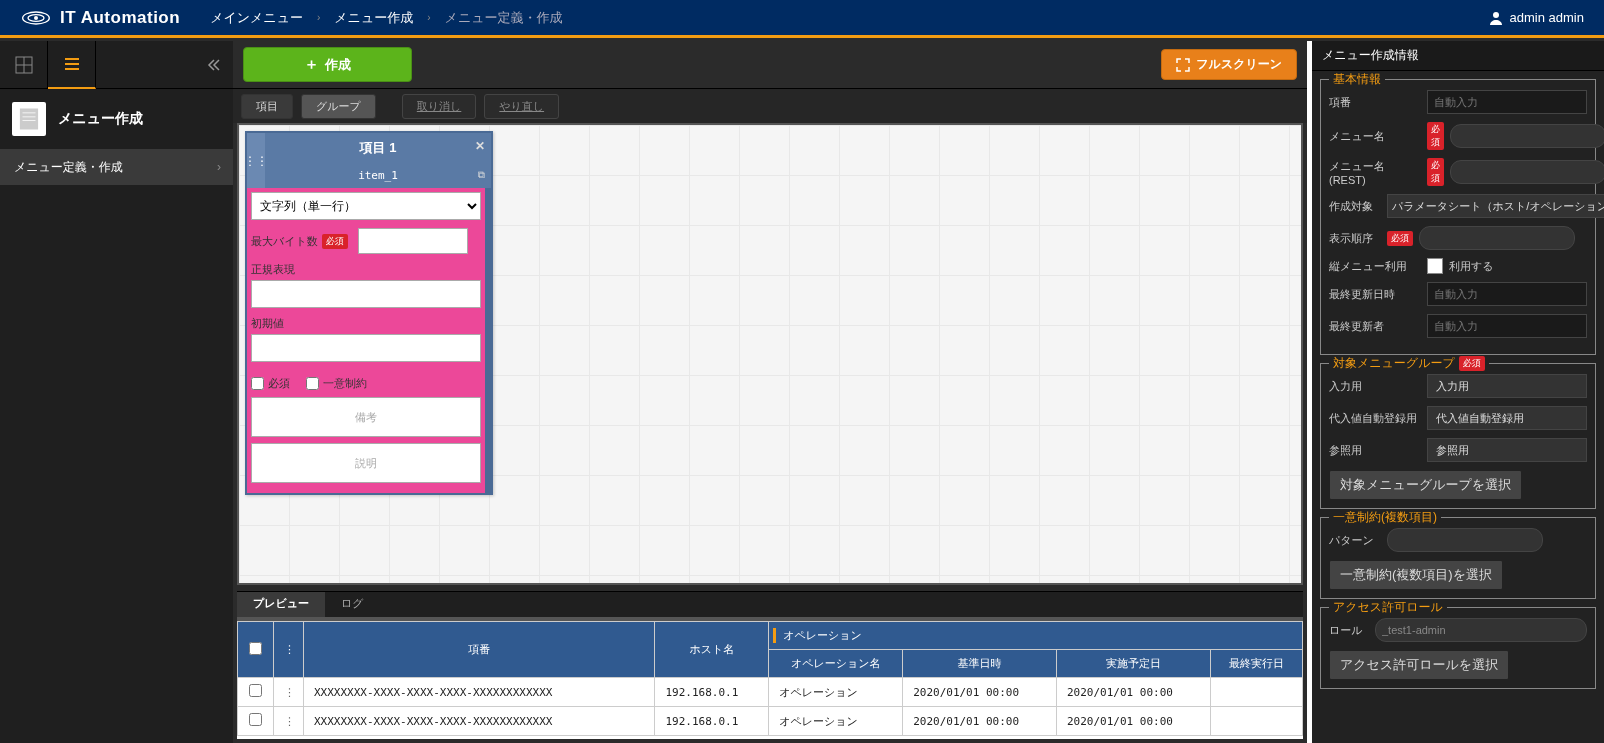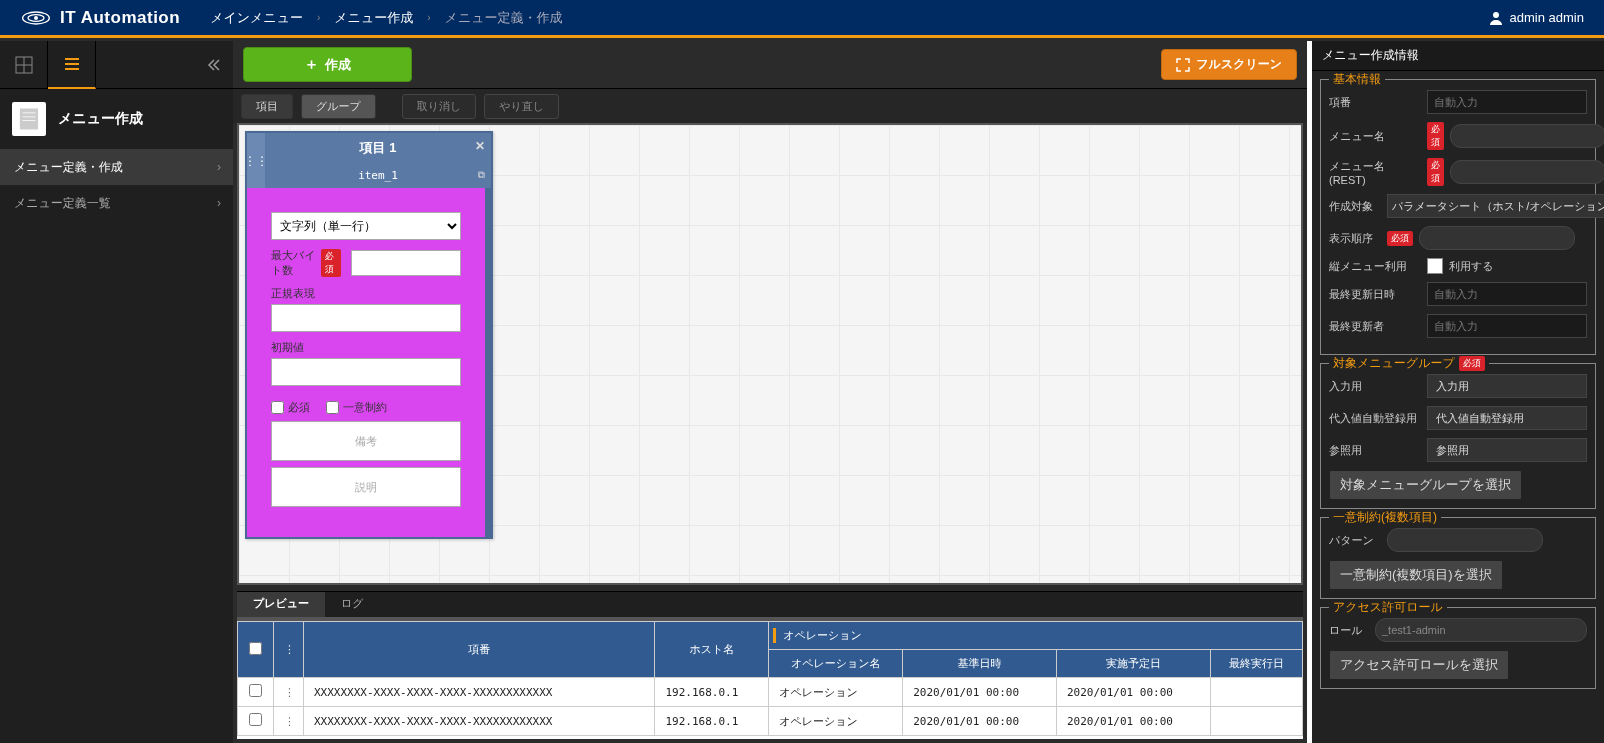--- a/index.html
+++ b/index.html
@@ -38,33 +38,33 @@
 
 
 .action-bar { height: 48px; display: flex; align-items: center; padding: 0 10px; gap: 10px; border-bottom: 1px solid #000; }
 .btn-primary { background: #5cb41b; color: #fff; border: 1px solid #4a9015; border-radius: 4px; padding: 7px 60px; font-size: 13px; font-weight: bold; cursor: pointer; display: flex; align-items: center; gap: 6px; }
 .btn-fullscreen { background: #e8801a; color: #fff; border: 1px solid #c46b10; border-radius: 4px; padding: 6px 14px; font-size: 12px; font-weight: bold; cursor: pointer; margin-left: auto; display: flex; align-items: center; gap: 6px; }
 
 
 .tool-bar { height: 34px; display: flex; align-items: center; padding: 4px 8px; gap: 8px; background:#262626; }
 .tool-btn { background: #555; color: #ddd; border: 1px solid #333; border-radius: 3px; padding: 4px 14px; font-size: 11px; cursor: pointer; }
 .tool-btn.outline { background: #3a3a3a; }
-.tool-btn.ghost { background: #2b2b2b; border-color:#444; color:#888; }
+.tool-btn.ghost { background: #2b2b2b; border-color:#444; color:#888;text-decoration:underline; }
 
 
 .canvas { flex: 1; background: #f5f5f5; background-image: linear-gradient(#e8e8e8 1px, transparent 1px), linear-gradient(90deg, #e8e8e8 1px, transparent 1px); background-size: 50px 50px; border: 2px solid #555; margin: 0 4px; position: relative; overflow: auto; }
 .card { position: absolute; top: 6px; left: 6px; width: 248px; background: #fff; border: 2px solid #4a6a95; box-shadow: 1px 1px 3px rgba(0,0,0,.2); }
 .card-head { background: #5a7aa5; color: #fff; display: flex; align-items: stretch; }
 .drag-handle { width: 18px; display:flex; align-items:center; justify-content:center; background:#6b89b2; color:#fff; }
 .card-title-wrap { flex:1; }
 .card-title { text-align: center; padding: 6px 0; font-size: 13px; font-weight: bold; position: relative; }
 .card-close { position: absolute; right: 6px; top: 6px; cursor: pointer; font-size:12px; color:#ddd; }
 .card-sub { text-align: center; padding: 6px 0; font-size: 11px; font-family: monospace; background:#5a7aa5; position:relative; }
 .card-sub::after { content:"⧉"; position:absolute; right:6px; top:6px; font-size:10px; color:#ddd; }
-.card-body { padding: 24px; background: #d946ef; border-right:6px solid #4a6a95; }
+.card-body { padding: 4px; background: #ec4899; border-right:6px solid #4a6a95; }
 .field-row { margin-bottom: 8px; }
 .field-label { font-size: 11px; color: #333; display:flex; align-items:center; gap:4px; margin-bottom:3px; }
 .req-tag { background: #d9222a; color: #fff; font-size: 9px; padding: 1px 4px; border-radius: 2px; }
 .field-input, .field-select { width: 100%; height: 28px; border: 1px solid #aaa; background: #fff; font-size: 12px; padding: 0 4px; }
 .field-select { appearance: menulist; }
 .small-input { width: 110px; height:26px; border:1px solid #aaa; }
 .check-row { display: flex; gap: 16px; padding: 6px 0; color:#333; font-size:11px; }
 .check-row label { display:flex; align-items:center; gap:4px; }
 .textarea-ph { width: 100%; height: 40px; border: 1px solid #aaa; background: #fff; text-align: center; color: #aaa; font-size: 11px; padding-top: 12px; margin-bottom:6px; }
 
@@ -146,21 +146,20 @@
         <svg width="14" height="14" viewBox="0 0 14 14">
           <path d="M7 2 L2 7 L7 12 M12 2 L7 7 L12 12" fill="none" stroke="#999" stroke-width="1.5"></path>
         </svg>
       </div>
   </div>
   <div class="page-title-row">
     <div class="page-title-icon"></div>
     <div class="page-title">メニュー作成</div>
   </div>
   <div class="nav-item active">メニュー定義・作成</div>
-  <div class="nav-item">メニュー定義一覧</div>
 </div>
 
 <div class="main">
   <div class="center">
     <div class="action-bar">
       <button class="btn-primary">
         <span style="font-weight:bold;font-size:15px">＋</span>
         <span>作成</span>
       </button>
       <button class="btn-fullscreen">

